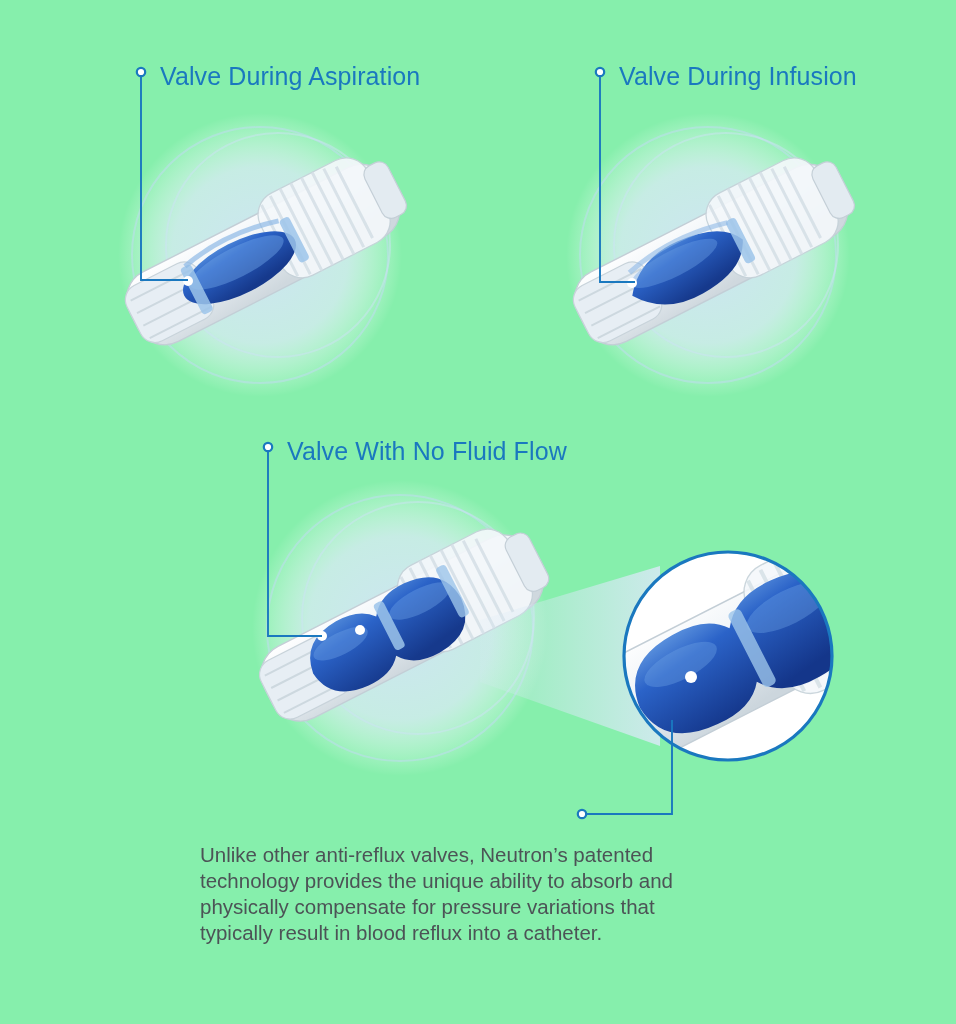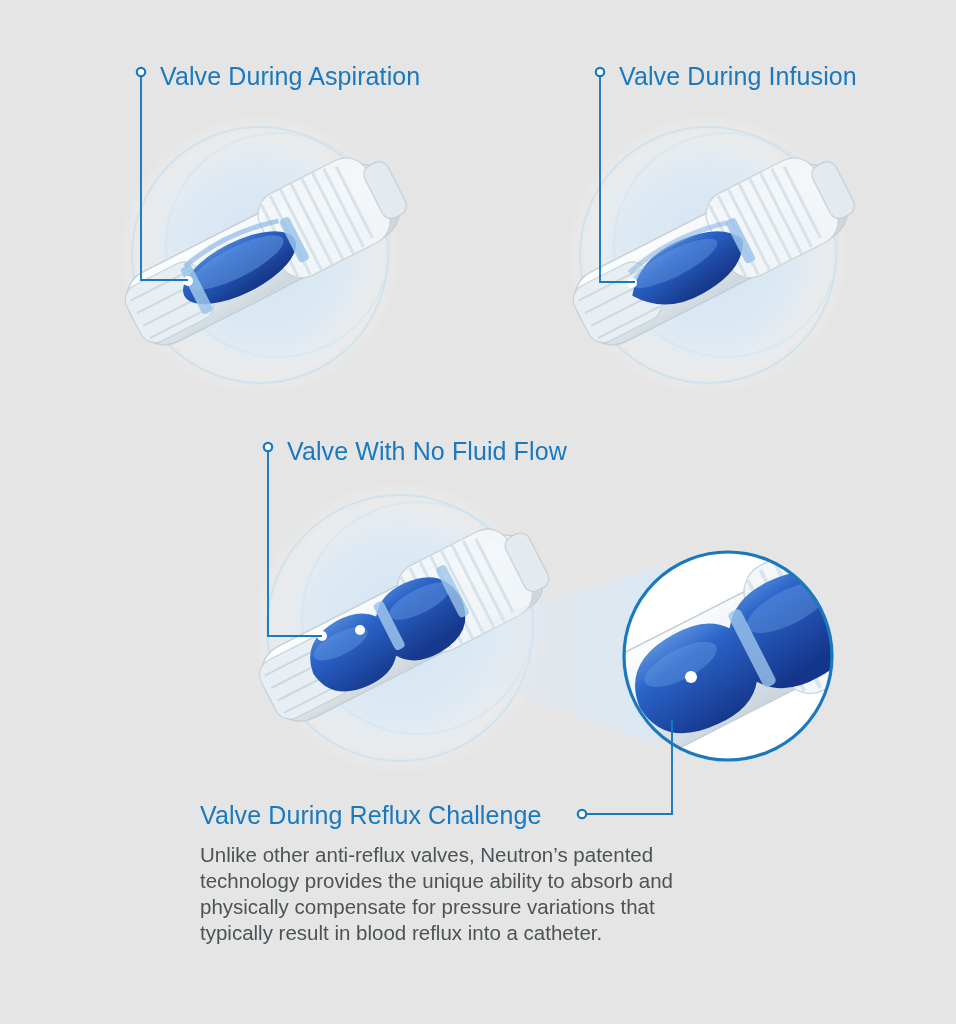--- a/index.html
+++ b/index.html
@@ -7,21 +7,21 @@
     margin: 0; padding: 0;
     width: 956px; height: 1024px;
     background: #ffffff;
     font-family: "Liberation Sans", sans-serif;
     overflow: hidden;
   }
   #stage {
     position: relative;
     width: 956px;
     height: 1024px;
-    background: #e5e5e5;
+    background: #86efac;
     padding-left: 40px;
   }
 
   
   .label {
     position: absolute;
     color: #1a78bf;
     font-size: 25px;
     font-weight: 400;
     letter-spacing: 0.1px;
@@ -239,19 +239,18 @@
     <circle cx="582" cy="814" r="4.2" fill="#ffffff" stroke="#1a78bf" stroke-width="2.2"></circle>
     <path d="M586 814 L672 814 L672 720" fill="none" stroke="#1a78bf" stroke-width="1.9"></path>
   </svg>
 
   <div class="label" style="left:160px; top:62px;">Valve During Aspiration</div>
 
   <div class="label" style="left:287px; top:437px;">Valve With No Fluid Flow</div>
 
   <div class="label" style="left:619px; top:62px;">Valve During Infusion</div>
 
-  <div class="label" style="left:200px; top:801px;">Valve During Reflux Challenge</div>
 
   <div class="body-copy">
     <p>Unlike other anti-reflux valves, Neutron’s patented technology provides the unique ability to absorb and physically compensate for pressure variations that typically result in blood reflux into a catheter.</p>
   </div>
 
 </div>
 
 </body></html>

